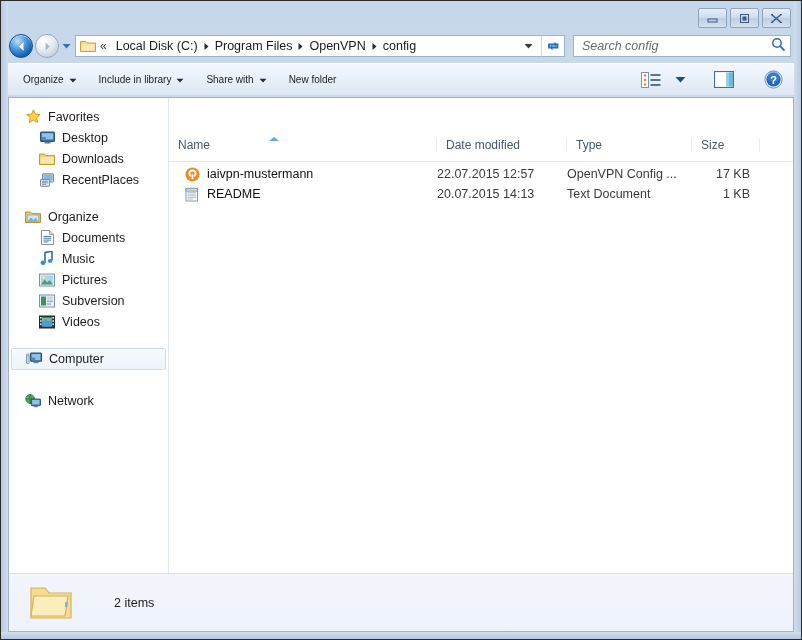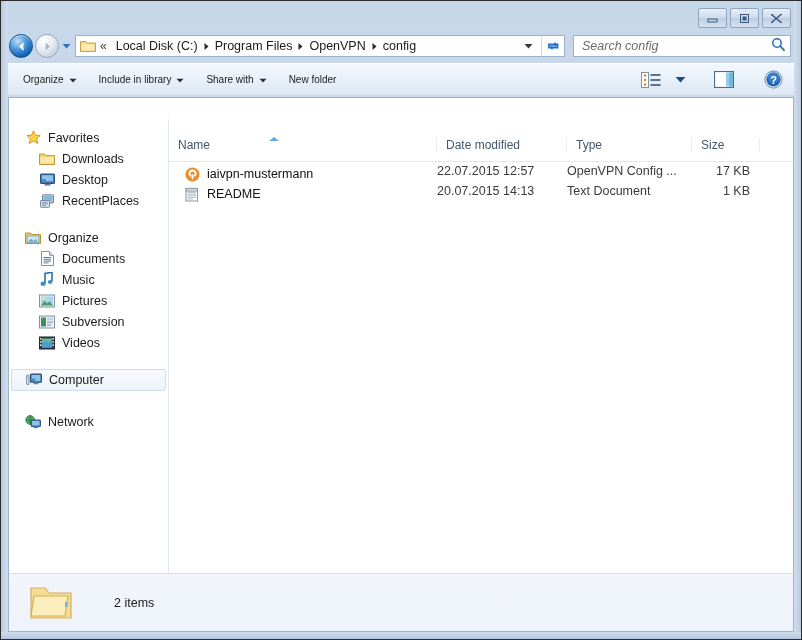--- a/index.html
+++ b/index.html
@@ -208,21 +208,20 @@
 
   
   #sidebar {
     width: 160px;
     flex: none;
     background: #ffffff;
     border-right: 1px solid #dfe8f2;
     padding-top: 8px;
     overflow: hidden;
     font-size: 12.5px;
-    margin-top: 21px;
   }
   .nav-group { margin-bottom: 2px; }
   .nav-row {
     display: flex;
     align-items: center;
     height: 21px;
     padding-left: 16px;
     gap: 7px;
     cursor: pointer;
     color: #1b1b1b;
@@ -280,20 +279,21 @@
     left: 50%;
     margin-left: -34px;
     width: 0; height: 0;
     border-left: 5px solid transparent;
     border-right: 5px solid transparent;
     border-bottom: 4px solid #6aa7d8;
   }
   #rows { flex: 1 1 auto; overflow: hidden; padding-top: 2px; }
   .frow {
     display: flex;
+    align-items: center;
     height: 20px;
     font-size: 12.5px;
     color: #101010;
     cursor: default;
   }
   .c-name { width: 268px; flex: none; display: flex; align-items: center; gap: 7px; padding-left: 15px; }
   .c-date { width: 130px; flex: none; color: #3a3a3a; }
   .c-type { width: 125px; flex: none; color: #3a3a3a; white-space: nowrap; overflow: hidden; }
   .c-size { width: 68px; flex: none; color: #3a3a3a; text-align: right; padding-right: 10px; }
   .ficon { width: 16px; height: 16px; flex: none; display: flex; align-items: center; justify-content: center; }
@@ -504,38 +504,38 @@
             <span class="nav-icon">
               <svg width="15" height="15" viewBox="0 0 15 15">
                 <path d="M7.5 0.8 L9.4 5.2 L14.2 5.6 L10.6 8.8 L11.7 13.5 L7.5 11 L3.3 13.5 L4.4 8.8 L0.8 5.6 L5.6 5.2 Z" fill="#ffd24a" stroke="#d79a14" stroke-width="1" stroke-linejoin="round"></path>
               </svg>
             </span>
             <span>Favorites</span>
           </div>
 
           <div class="nav-row child">
             <span class="nav-icon">
-              <svg width="16" height="14" viewBox="0 0 16 14">
-                <path d="M0.5 2 L5.6 2 L6.9 3.6 L15.5 3.6 L15.5 12.5 L0.5 12.5 Z" fill="#f2cf78" stroke="#c49c2e" stroke-width="1"></path>
-                <path d="M1.5 5 L14.5 5 L14.5 11.5 L1.5 11.5 Z" fill="#fae7ae"></path>
-              </svg>
-            </span>
-            <span>Downloads</span>
-          </div>
-
-          <div class="nav-row child">
-            <span class="nav-icon">
               <svg width="15" height="14" viewBox="0 0 15 14">
                 <rect x="0.5" y="1" width="14" height="9.5" rx="0.6" fill="#3e6fa8" stroke="#2a4d75" stroke-width="1"></rect>
                 <rect x="1.8" y="2.2" width="11.4" height="6.2" fill="#8fc2e8"></rect>
                 <rect x="2" y="6" width="4" height="2.2" fill="#4f88bd"></rect>
                 <rect x="4.5" y="10.8" width="6" height="1.8" fill="#6a8298"></rect>
               </svg>
             </span>
             <span>Desktop</span>
+          </div>
+
+          <div class="nav-row child">
+            <span class="nav-icon">
+              <svg width="16" height="14" viewBox="0 0 16 14">
+                <path d="M0.5 2 L5.6 2 L6.9 3.6 L15.5 3.6 L15.5 12.5 L0.5 12.5 Z" fill="#f2cf78" stroke="#c49c2e" stroke-width="1"></path>
+                <path d="M1.5 5 L14.5 5 L14.5 11.5 L1.5 11.5 Z" fill="#fae7ae"></path>
+              </svg>
+            </span>
+            <span>Downloads</span>
           </div>
 
           <div class="nav-row child">
             <span class="nav-icon">
               <svg width="15" height="14" viewBox="0 0 15 14">
                 <rect x="2.5" y="0.8" width="11" height="8.2" rx="0.6" fill="#c3d2e0" stroke="#76889b" stroke-width="1"></rect>
                 <rect x="3.7" y="2" width="8.6" height="5.4" fill="#86b7dd"></rect>
                 <rect x="0.5" y="6.5" width="9" height="6.8" rx="0.6" fill="#dde6ee" stroke="#76889b" stroke-width="1"></rect>
                 <path d="M2 8.3 L7.8 8.3 M2 9.8 L7.8 9.8 M2 11.3 L6 11.3" stroke="#7f93a8" stroke-width="1"></path>
               </svg>

